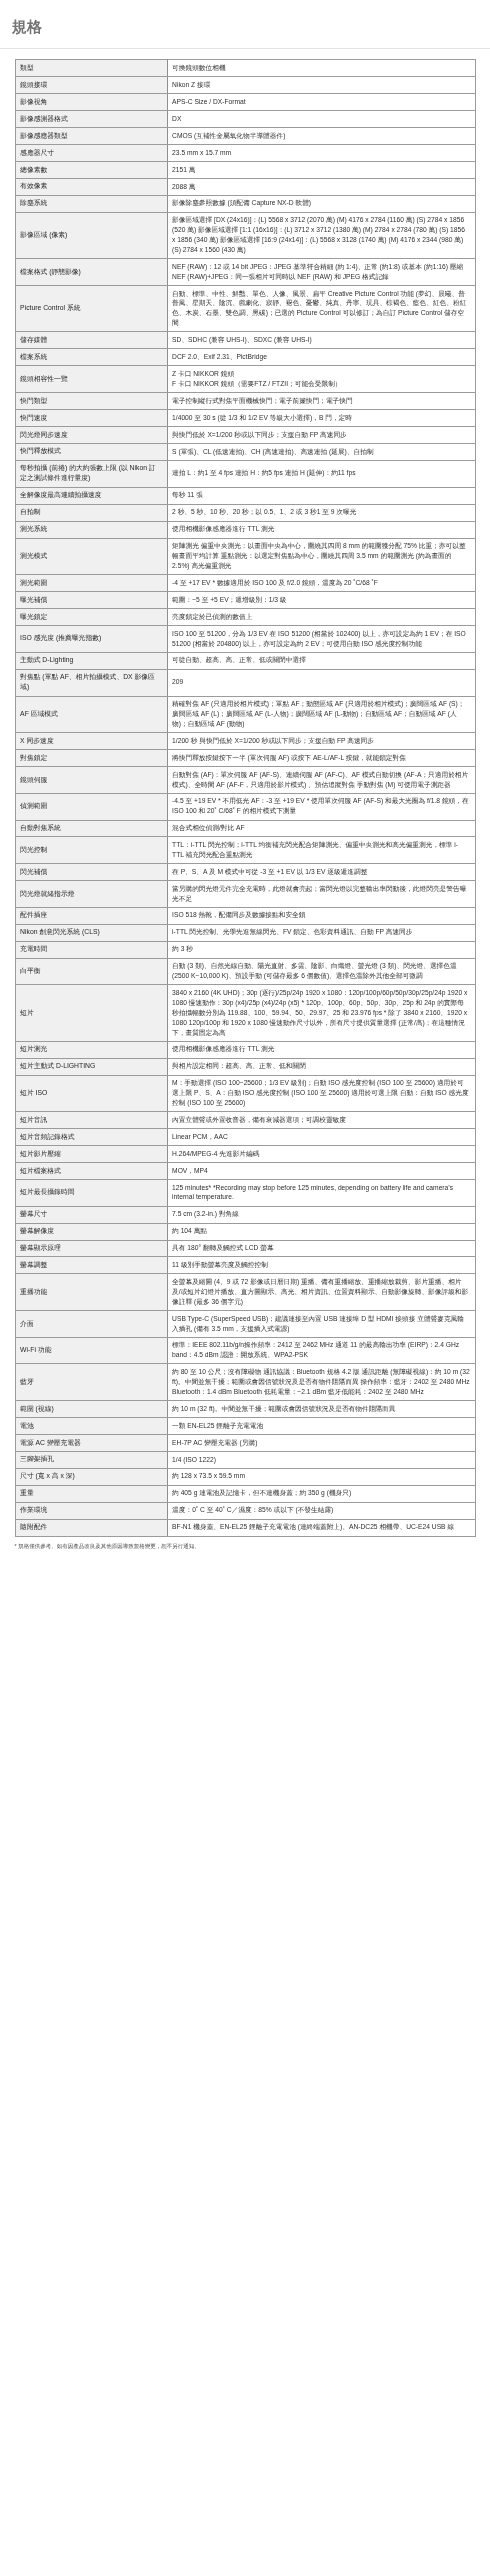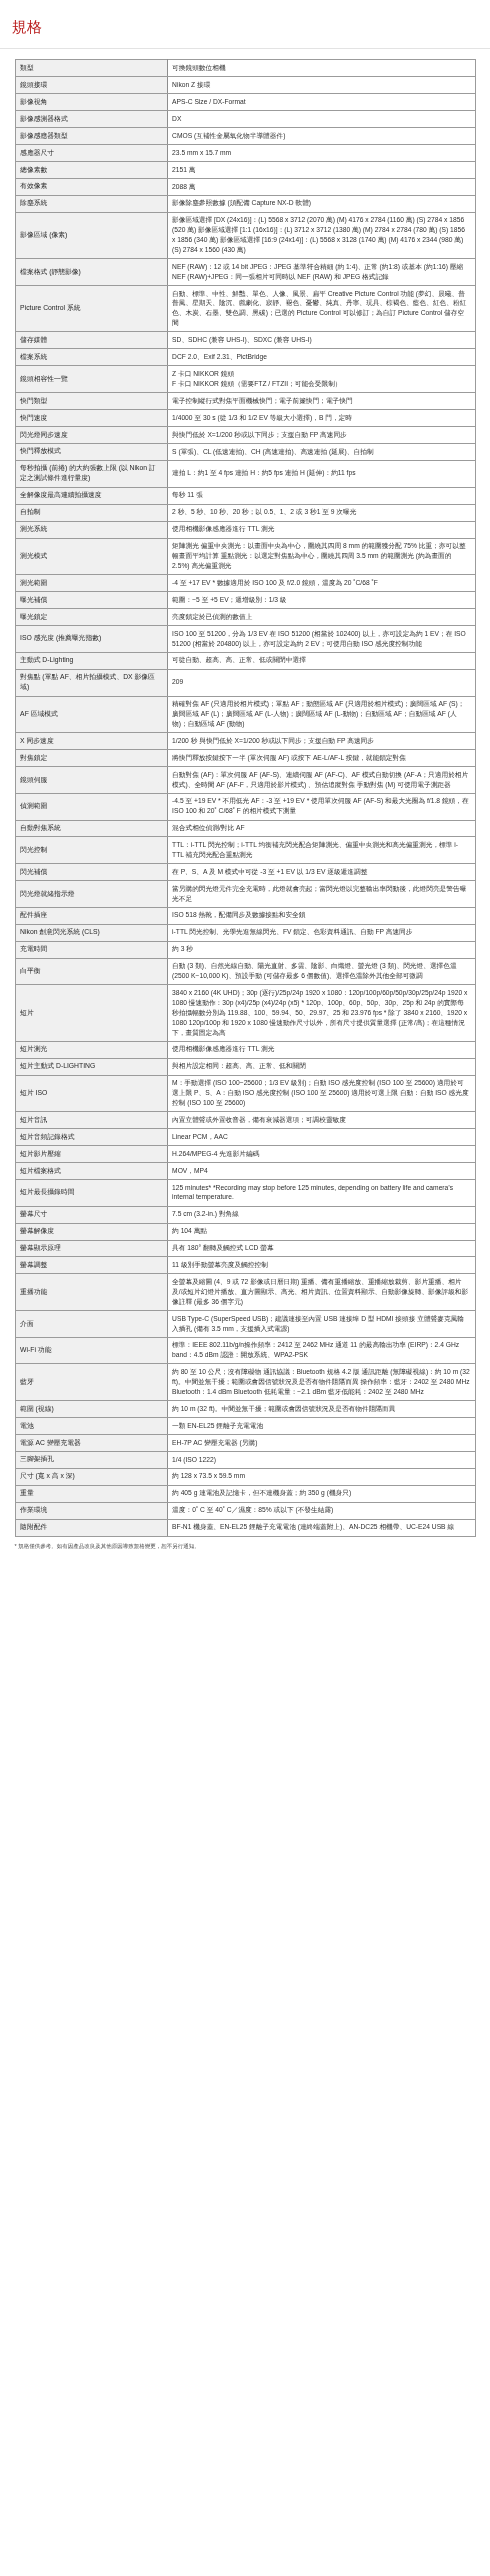--- a/index.html
+++ b/index.html
@@ -15,22 +15,22 @@
   }
   .page {
     width: 490px;
     min-height: 2576px;
     position: relative;
     padding: 0;
     background: #fff;
   }
   .page-title {
     font-size: 15px;
-    font-weight: 400;
-    color: #b91c1c;
+    font-weight: 700;
+    color: #737373;
     margin: 18.3px 0 0 11.8px;
     letter-spacing: 0.3px;
     line-height: 1.2;
   }
   .title-rule {
     margin: 11.8px 0 0 0;
     height: 0.7px;
     background: #e3e3e3;
     width: 100%;
   }

